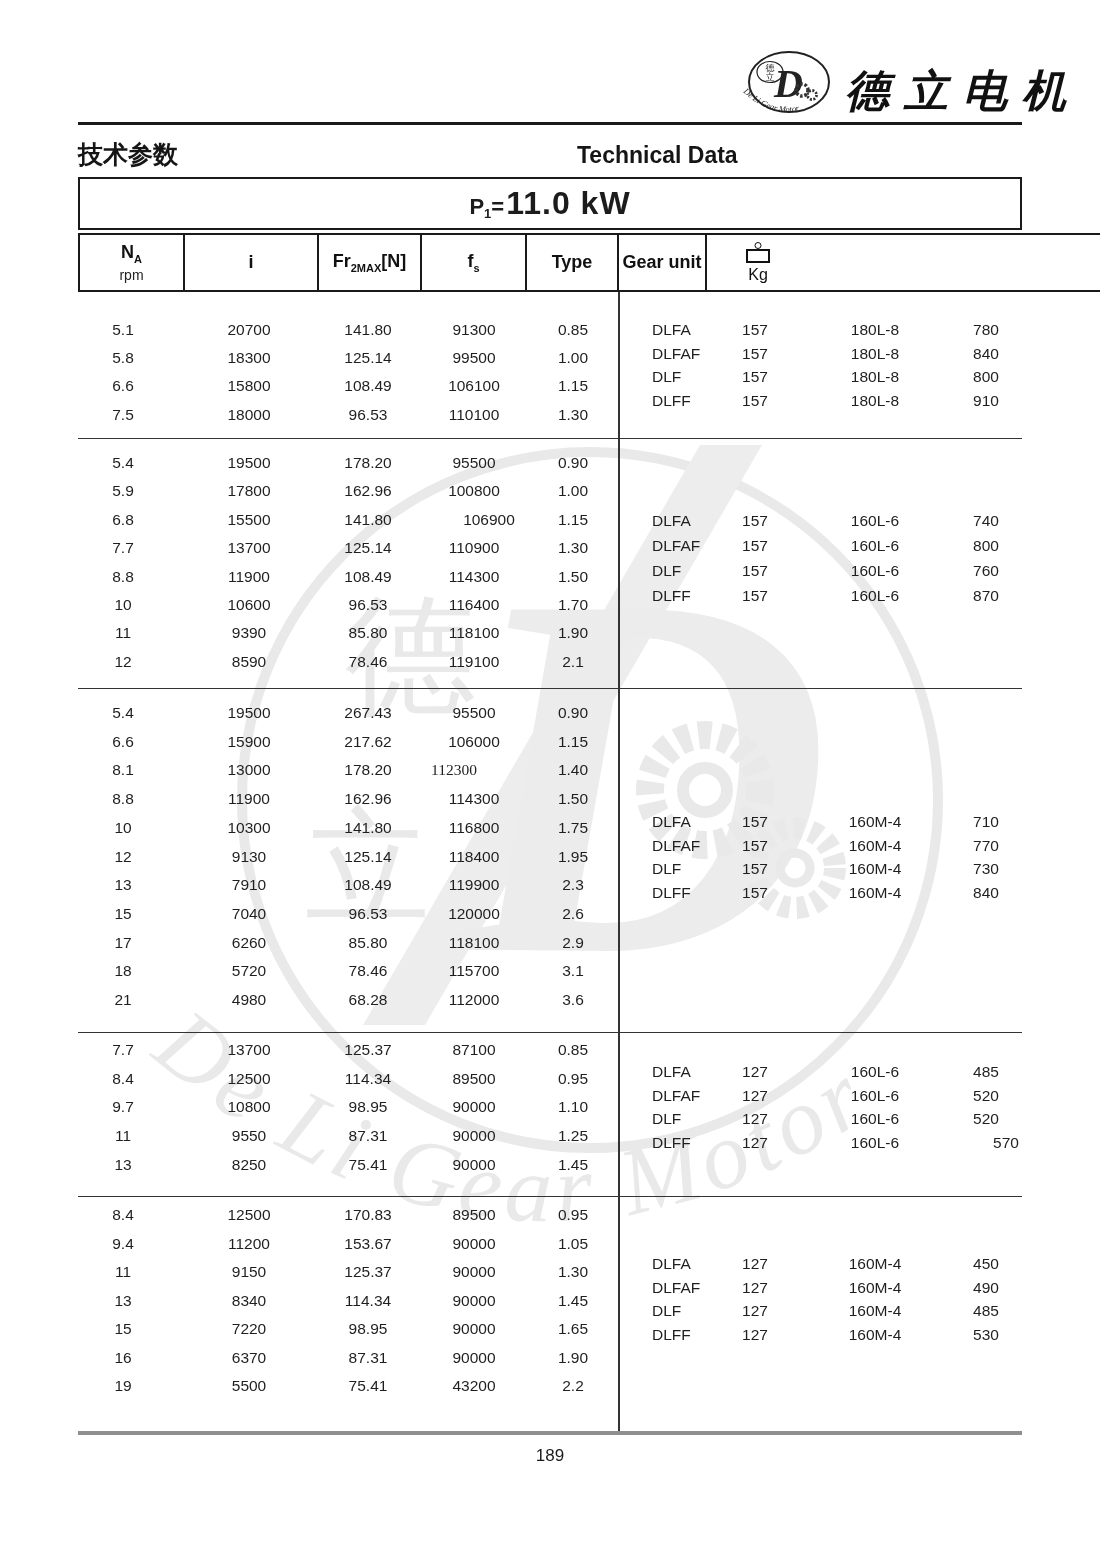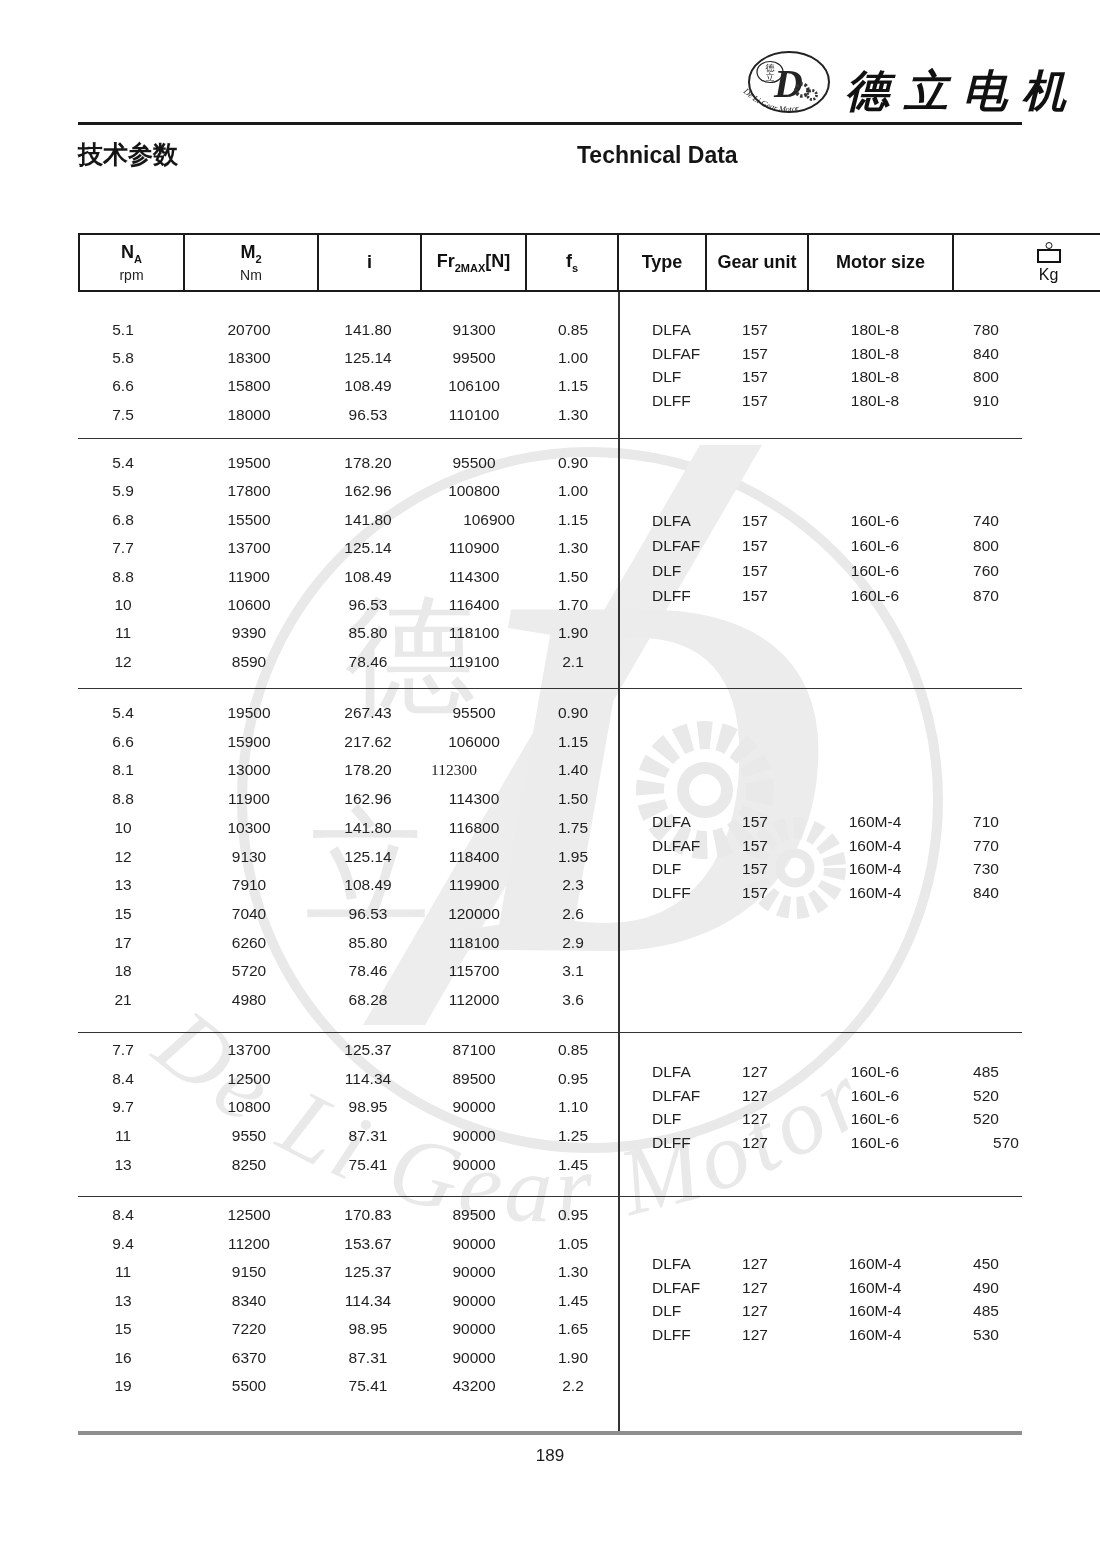--- a/index.html
+++ b/index.html
@@ -113,47 +113,43 @@
       </text>
     </svg>
 
     <div class="brand-name">德立电机</div>
 
     <div class="top-rule"></div>
 
     <div class="title-cn">技术参数</div>
     <div class="title-en">Technical Data</div>
 
+    <div class="power-box">
+      <span class="p-line"><span class="p-pre">P</span><sub class="p-sub">1</sub><span class="p-eq">=</span><span class="p-val">11.0 kW</span></span>
+    </div>
 
     <div class="thead">
         <div class="th-cell">
           <div class="th-main"><span>N</span><sub>A</sub></div>
           <div class="th-unit">rpm</div>
         </div>
         <div class="th-cell">
-          <div class="th-main"><span>M</span><sub>2</sub></div>
-          <div class="th-unit">Nm</div>
-        </div>
-        <div class="th-cell">
           <div class="th-main"><span>i</span></div>
         </div>
         <div class="th-cell">
           <div class="th-main"><span>Fr</span><sub>2MAX</sub><span>[N]</span></div>
         </div>
         <div class="th-cell">
           <div class="th-main"><span>f</span><sub>s</sub></div>
         </div>
         <div class="th-cell">
           <div class="th-main"><span>Type</span></div>
         </div>
         <div class="th-cell">
           <div class="th-main"><span>Gear unit</span></div>
-        </div>
-        <div class="th-cell">
-          <div class="th-main"><span>Motor size</span></div>
         </div>
         <div class="th-cell">
           <div class="weight-icon"></div>
           <div class="th-main kg"><span>Kg</span></div>
         </div>
       </div>
 
     <div class="data-area">
       <div class="vline"></div>
     <div class="data-row" style="top: 25px;">

